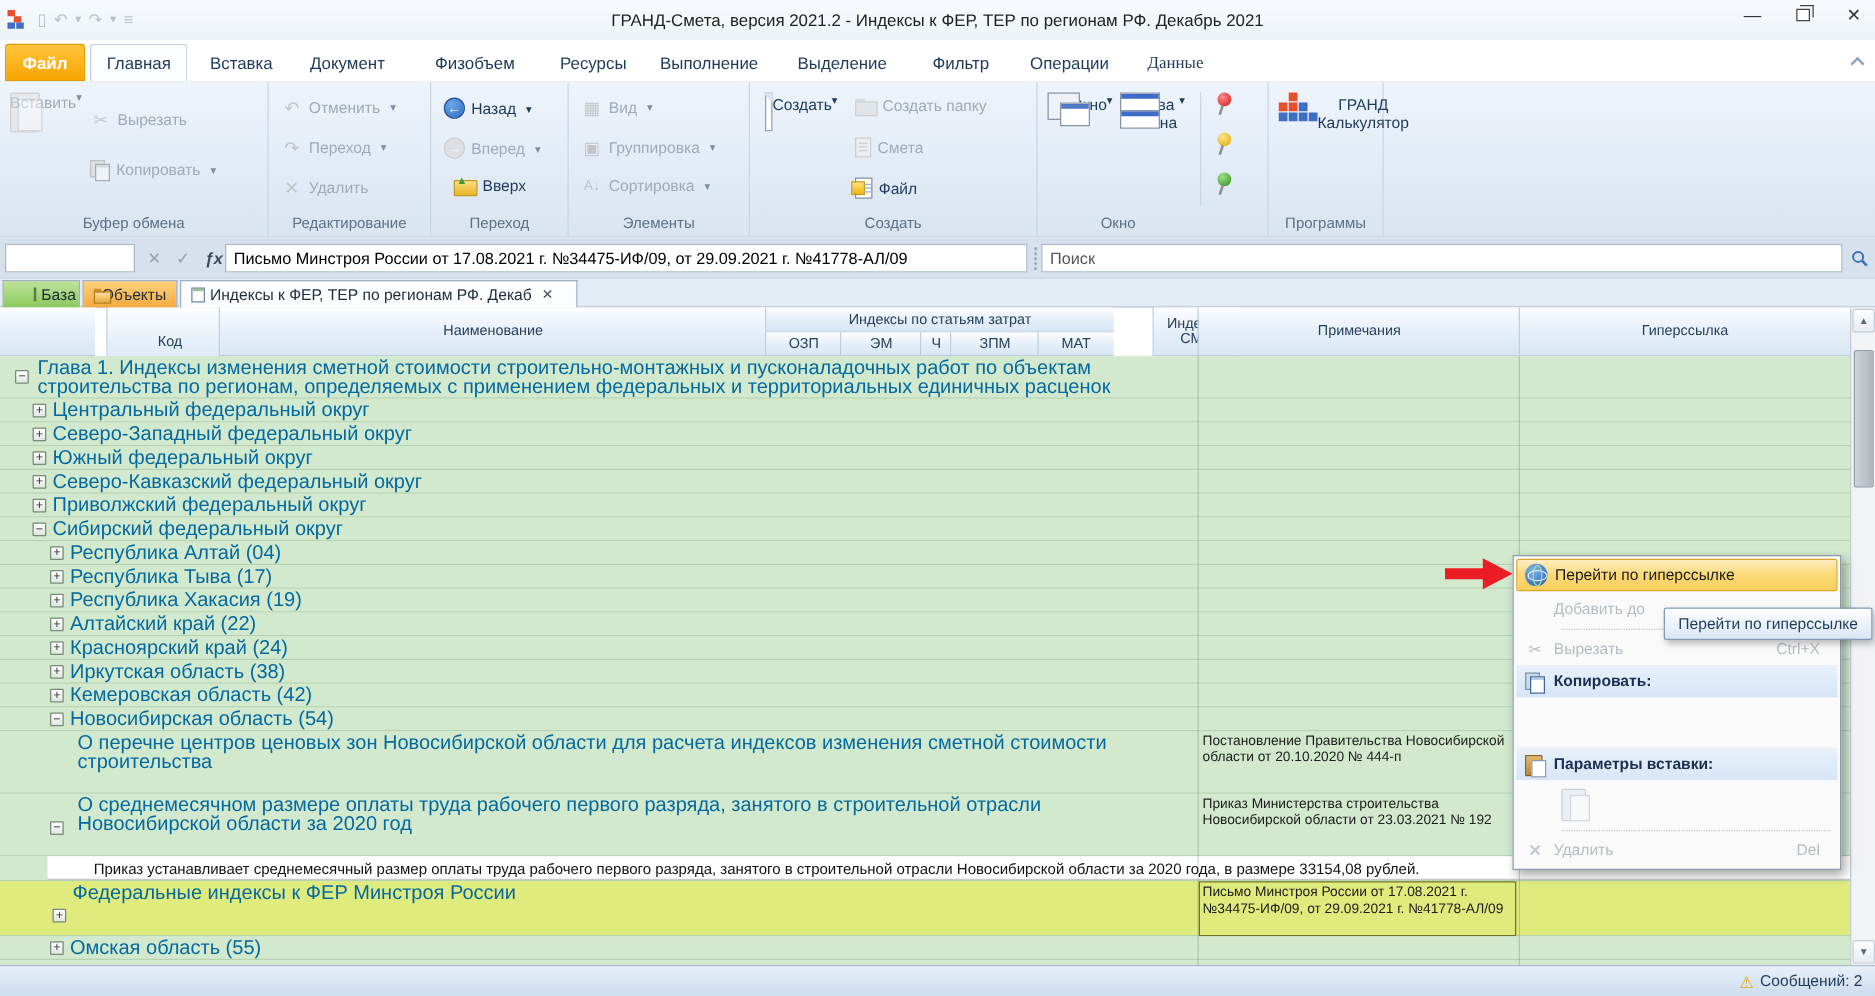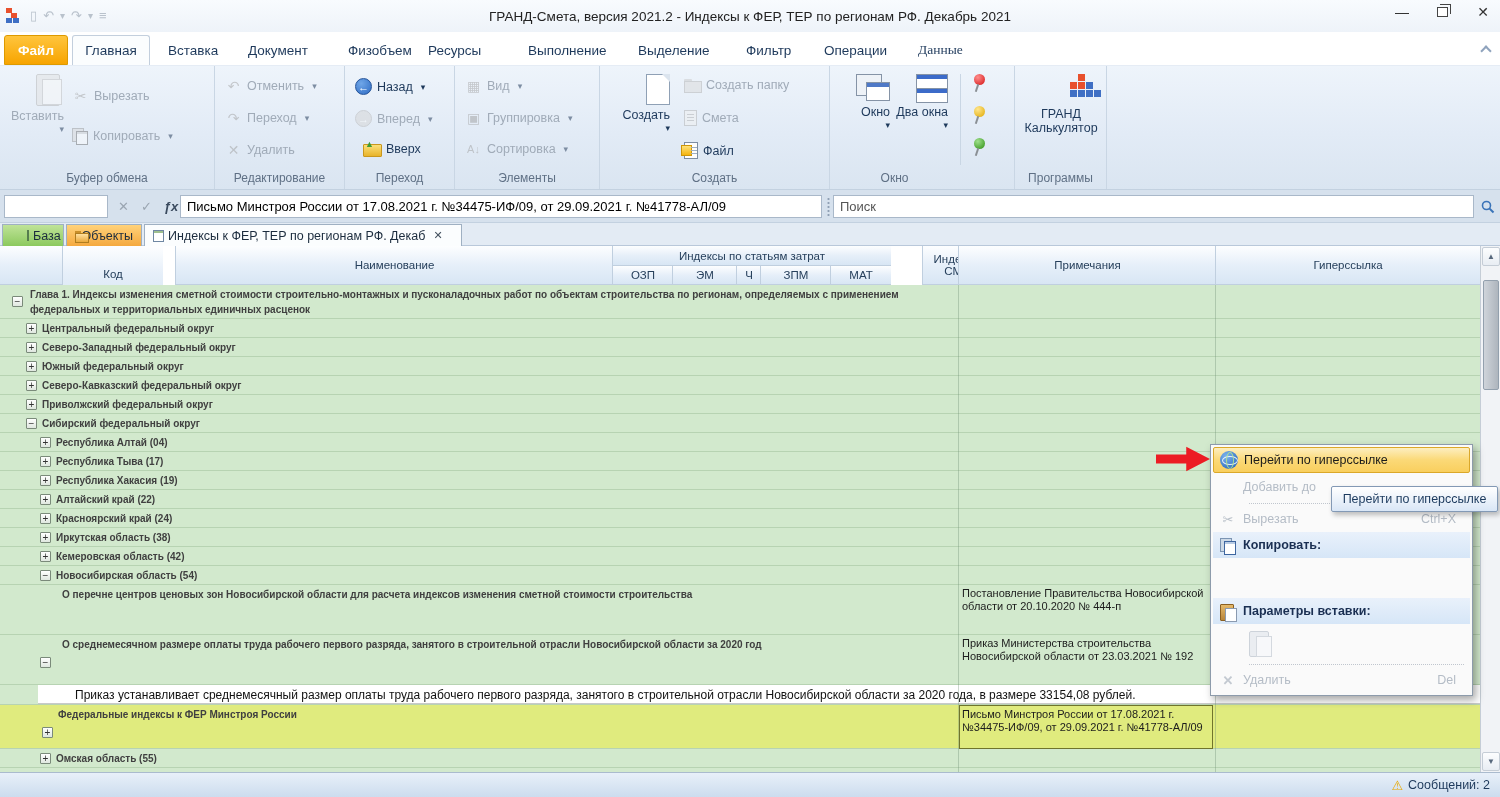--- a/index.html
+++ b/index.html
@@ -33,21 +33,21 @@
   .rtab.active { background:#fbfdfe; border:1px solid #c3cfdd; border-bottom:none; border-radius:3px 3px 0 0; }
   .ribbon-collapse { position:absolute; right:10px; top:12px; width:9px; height:9px; }
   .ribbon-collapse::before { content:""; position:absolute; left:1px; top:3px; width:6px; height:6px;
     border-left:2px solid #8fa3bd; border-top:2px solid #8fa3bd; transform:rotate(45deg); }
 
   
   .ribbon { position:absolute; left:0; top:65px; width:1500px; height:125px;
     background:linear-gradient(#eef4fb,#e2ebf6 55%,#dae5f1); border-top:1px solid #e5ecf5; border-bottom:1px solid #c3d1e0; }
   .rgroup { position:absolute; top:0; height:123px; border-right:1px solid #c9d6e4; }
   .glabel { position:absolute; bottom:4px; left:0; right:0; text-align:center; font-size:12px; color:#5f7085; }
-  .bigbtn { position:absolute; display:flex; flex-direction:column; align-items:flex-end; font-size:12.5px; color:#1e395b; text-align:center; }
+  .bigbtn { position:absolute; display:flex; flex-direction:row; align-items:flex-start; font-size:12.5px; color:#1e395b; text-align:center; }
   .bigbtn .blabel { line-height:14px; margin-top:3px; }
   .sbtn { position:absolute; display:flex; align-items:center; gap:5px; font-size:12.5px; color:#1e395b; white-space:nowrap; }
   .dis { color:#a0abb8 !important; }
   .dis .ic { opacity:.5; filter:grayscale(1); }
   .drop { font-size:9px; color:#7d8da2; margin-left:3px; }
   .bigbtn .drop { margin:1px 0 0 0; }
 
   
   .ic { display:inline-flex; align-items:center; justify-content:center; }
   .ic-glyph { font-size:14px; color:#8fa0b5; width:17px; }
@@ -118,21 +118,21 @@
   
   .thead { position:absolute; left:0; top:246px; width:1500px; height:39px; }
   .hc { position:absolute; background:linear-gradient(#fdfeff,#e6eff9 50%,#d8e6f4); border-left:1px solid #c0cfdf; border-bottom:1px solid #c0cfdf;
     display:flex; align-items:center; justify-content:center; color:#27405c; font-size:11.5px; text-align:center; line-height:12px; }
 
   
   .tbody { position:absolute; left:0; top:285px; width:1480px; height:487px; background:#d2e9cd; overflow:hidden; }
   .collines { position:absolute; left:0; top:285px; width:1480px; height:487px; pointer-events:none; z-index:5; }
   .collines i { position:absolute; top:0; bottom:0; width:1px; background:rgba(110,140,115,.35); }
   .r { position:relative; border-bottom:1px solid #b7d3b2; background:#d2e9cd; }
-  .r .nm { position:absolute; font-weight:bold; font-size:10px; color:#404040; line-height:15px; }
+  .r .nm { position:absolute; font-weight:normal; font-size:16px; color:#0369a1; line-height:15px; }
   .r .note { position:absolute; left:962px; top:2px; width:248px; font-size:11px; line-height:13px; color:#1c1c1c; font-weight:normal; }
   .exp { position:absolute; width:11px; height:11px; background:linear-gradient(#fff,#dfe7df); border:1px solid #7a8a7a; border-radius:1px;
     font-size:10px; line-height:9px; text-align:center; color:#333; }
   .r-chapter { height:34px; }
   .r-chapter .exp { left:12px; top:11px; }
   .r-chapter .nm { left:30px; top:2px; width:900px; }
   .r-l1 { height:19px; }
   .r-l1 .exp { left:26px; top:4px; }
   .r-l1 .nm { left:42px; top:2px; }
   .r-l2 { height:19px; }
@@ -228,21 +228,21 @@
       <span class="wc">✕</span>
     </div>
   </div>
 
   <div class="tabrow">
     <span class="rtab file" style="left:4px;width:64px;">Файл</span>
     <span class="rtab active" style="left:72px;width:78px;">Главная</span>
     <span class="rtab" style="left:152px;">Вставка</span>
     <span class="rtab" style="left:232px;">Документ</span>
     <span class="rtab" style="left:332px;">Физобъем</span>
-    <span class="rtab" style="left:412px;">Ресурсы</span>
+    <span class="rtab" style="left:432px;">Ресурсы</span>
     <span class="rtab" style="left:512px;">Выполнение</span>
     <span class="rtab" style="left:622px;">Выделение</span>
     <span class="rtab" style="left:730px;">Фильтр</span>
     <span class="rtab" style="left:808px;">Операции</span>
     <span class="rtab" style="left:902px;font-family:Liberation Serif, serif;">Данные</span>
     <span class="ribbon-collapse"></span>
   </div>
 
   <div class="ribbon">
 
@@ -409,21 +409,21 @@
     </div>
     <div class="dtab doc">
       <span class="doc-ic"></span>
       <span style="white-space:nowrap;overflow:hidden;max-width:270px;">Индексы к ФЕР, ТЕР по регионам РФ. Декаб</span>
       <span class="x">✕</span>
     </div>
   </div>
 
   <div class="thead">
     <div class="hc" style="left:0;top:0;width:76px;height:39px;border-left:none;"></div>
-    <div class="hc" style="left:62px;top:0;width:101px;height:56px;">Код</div>
+    <div class="hc" style="left:85px;top:0;width:101px;height:56px;">Код</div>
     <div class="hc" style="left:175px;top:0;width:438px;height:39px;">Наименование</div>
     <div class="hc" style="left:612px;top:0;width:279px;height:20px;">Индексы по статьям затрат</div>
     <div class="hc" style="left:612px;top:20px;width:61px;height:19px;">ОЗП</div>
     <div class="hc" style="left:672px;top:20px;width:65px;height:19px;">ЭМ</div>
     <div class="hc" style="left:736px;top:20px;width:25px;height:19px;">Ч</div>
     <div class="hc" style="left:760px;top:20px;width:71px;height:19px;">ЗПМ</div>
     <div class="hc" style="left:830px;top:20px;width:61px;height:19px;">МАТ</div>
     <div class="hc" style="left:922px;top:0;width:69px;height:39px;padding:0 4px;">Индекс к СМР</div>
     <div class="hc" style="left:958px;top:0;width:258px;height:39px;">Примечания</div>
     <div class="hc" style="left:1215px;top:0;width:265px;height:39px;">Гиперссылка</div>

